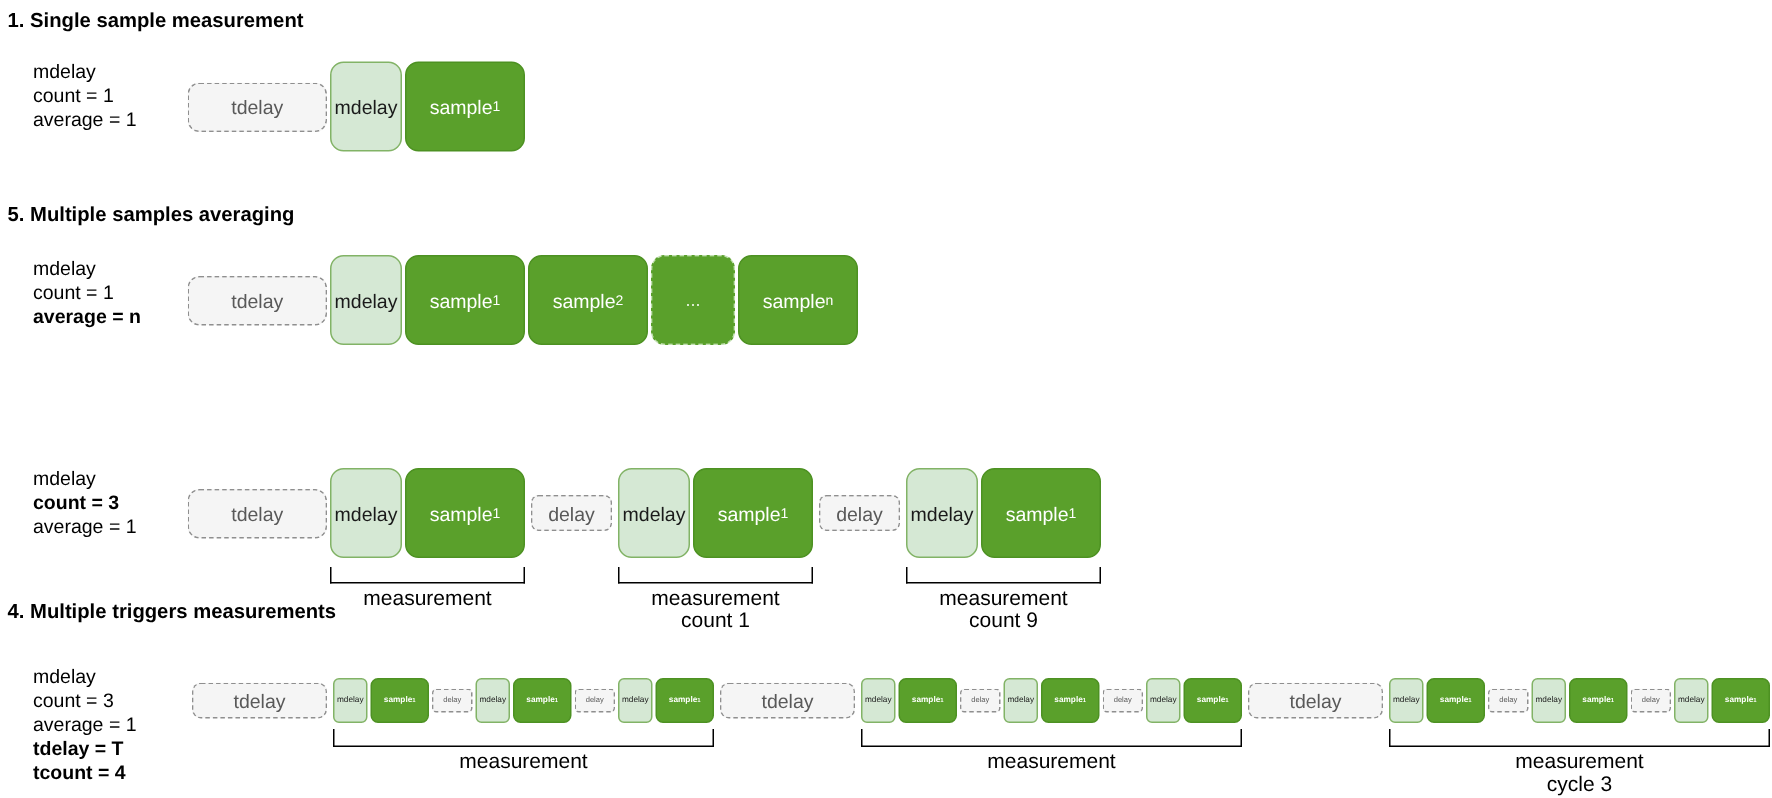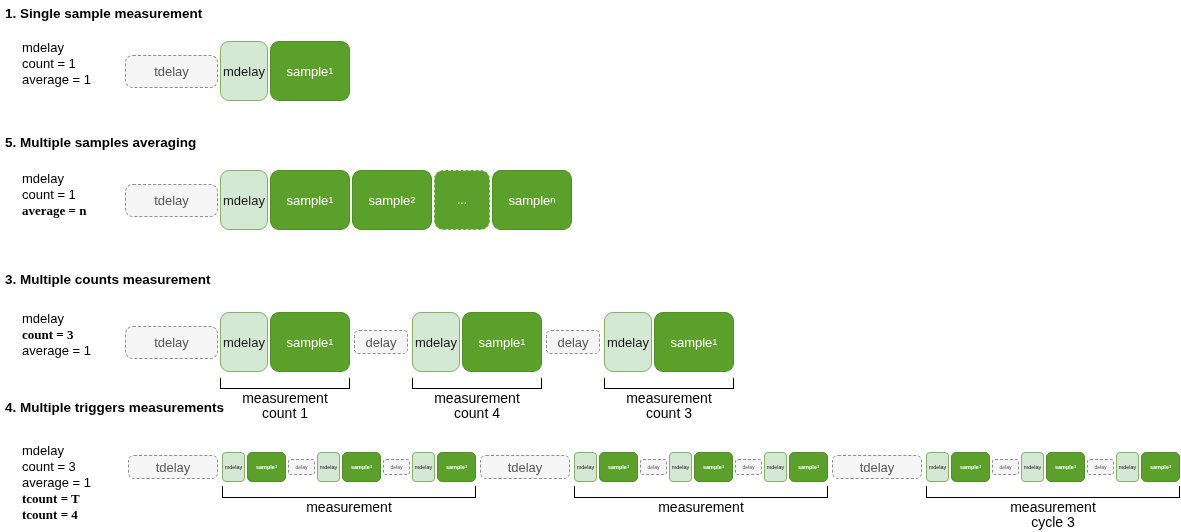--- a/index.html
+++ b/index.html
@@ -4,21 +4,21 @@
 <style>
   html,body{margin:0;padding:0;background:#fff;}
   #canvas{
     position:relative;width:1181px;height:532px;background:#fff;overflow:hidden;
     font-family:"Liberation Sans",sans-serif;color:#000;border-radius:22px;
   }
   .section-title{
     position:absolute;left:5px;margin:0;font-size:13.5px;font-weight:bold;color:#000;white-space:nowrap;
   }
   .params{position:absolute;left:22px;font-size:13px;line-height:16px;color:#000;}
-  .params .bold{font-weight:bold;font-family:Liberation Serif, serif;}
+  .params .bold{font-weight:bold;}
   .row{position:absolute;display:flex;align-items:center;gap:2px;justify-content:flex-end;}
   .row.big{height:60px;}
   .row.small{height:30px;gap:4px;}
 
   
   .block{display:flex;align-items:center;justify-content:center;box-sizing:border-box;flex:none;white-space:nowrap;}
   sub{font-size:0.72em;line-height:0;}
 
   
   .big .tdelay{width:93px;height:33px;background:#f5f5f5;border:1.5px dashed #8f8f8f;border-radius:8px;color:#595959;font-size:13px;}
@@ -89,86 +89,84 @@
       </div>
       <div class="block dots">
         <span>...</span>
       </div>
       <div class="block sample">
         <span>sample</span>
         <sub>n</sub>
       </div>
     </div>
 
-  <h2 class="section-title" style="top:272px">3. Multiple counts measurement</h2>
   <div class="params" style="top:311px">
       <div>mdelay</div>
       <div class="bold">count = 3</div>
       <div>average = 1</div>
     </div>
   <div class="row big" style="left:125px;top:312px">
       <div class="block tdelay">
         <span>tdelay</span>
       </div>
       <div class="group big-g">
         <div class="block mdelay">
           <span>mdelay</span>
         </div>
         <div class="block sample">
           <span>sample</span>
           <sub>1</sub>
         </div>
         <div class="bracket"></div>
         <div class="bracket-label">
           <div>measurement</div>
-          <div>count 1</div>
         </div>
       </div>
       <div class="block delay">
         <span>delay</span>
       </div>
       <div class="group big-g">
         <div class="block mdelay">
           <span>mdelay</span>
         </div>
         <div class="block sample">
           <span>sample</span>
           <sub>1</sub>
         </div>
         <div class="bracket"></div>
         <div class="bracket-label">
           <div>measurement</div>
-          <div>count 4</div>
+          <div>count 1</div>
         </div>
       </div>
       <div class="block delay">
         <span>delay</span>
       </div>
       <div class="group big-g">
         <div class="block mdelay">
           <span>mdelay</span>
         </div>
         <div class="block sample">
           <span>sample</span>
           <sub>1</sub>
         </div>
         <div class="bracket"></div>
         <div class="bracket-label">
           <div>measurement</div>
-          <div>count 3</div>
+          <div>count 9</div>
         </div>
       </div>
     </div>
 
   <h2 class="section-title" style="top:400px">4. Multiple triggers measurements</h2>
   <div class="params" style="top:443px">
       <div>mdelay</div>
       <div>count = 3</div>
       <div>average = 1</div>
-      <div class="bold">tcount = T</div>
+      <div class="bold">tdelay = T</div>
       <div class="bold">tcount = 4</div>
     </div>
   <div class="row small" style="left:128px;top:452px">
       <div class="block tdelay">
         <span>tdelay</span>
       </div>
       <div class="group small-g">
         <div class="block mdelay">
           <span>mdelay</span>
         </div>

